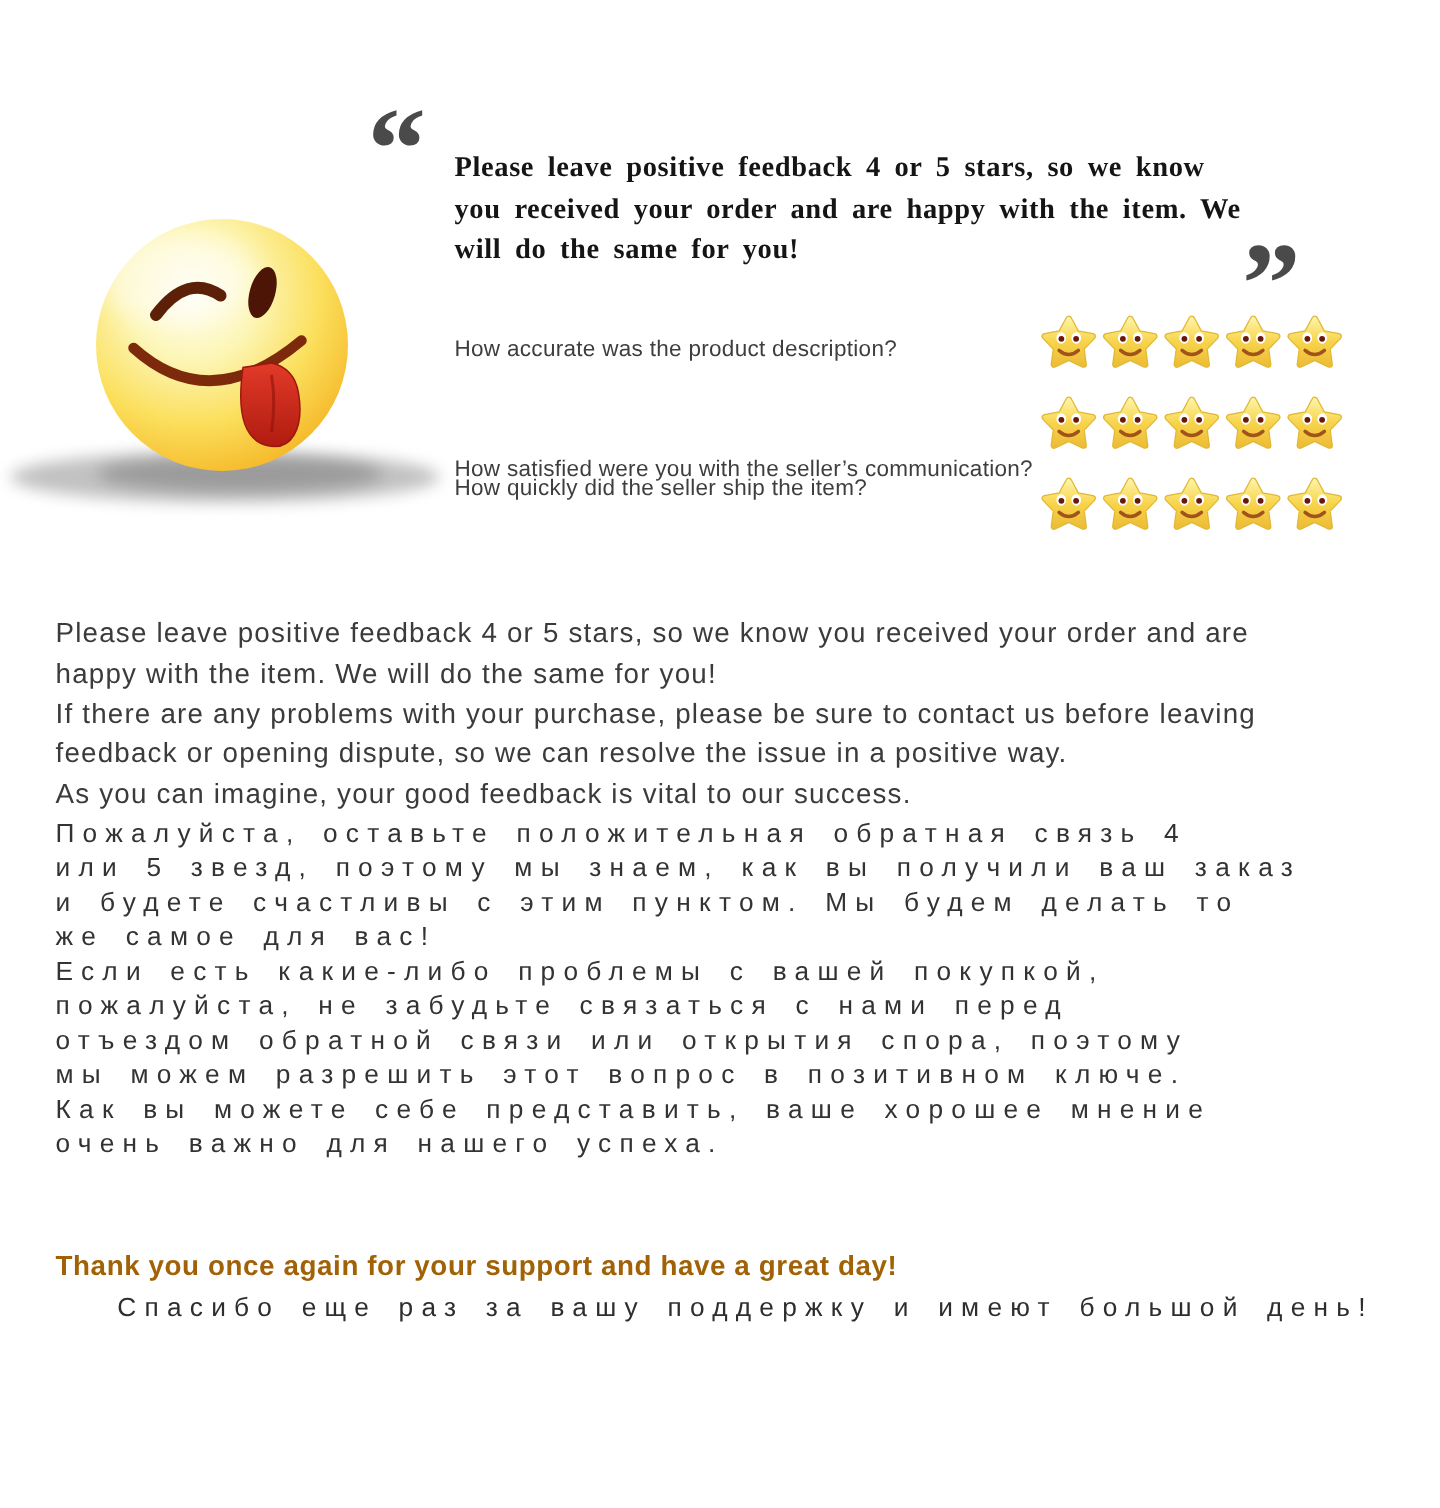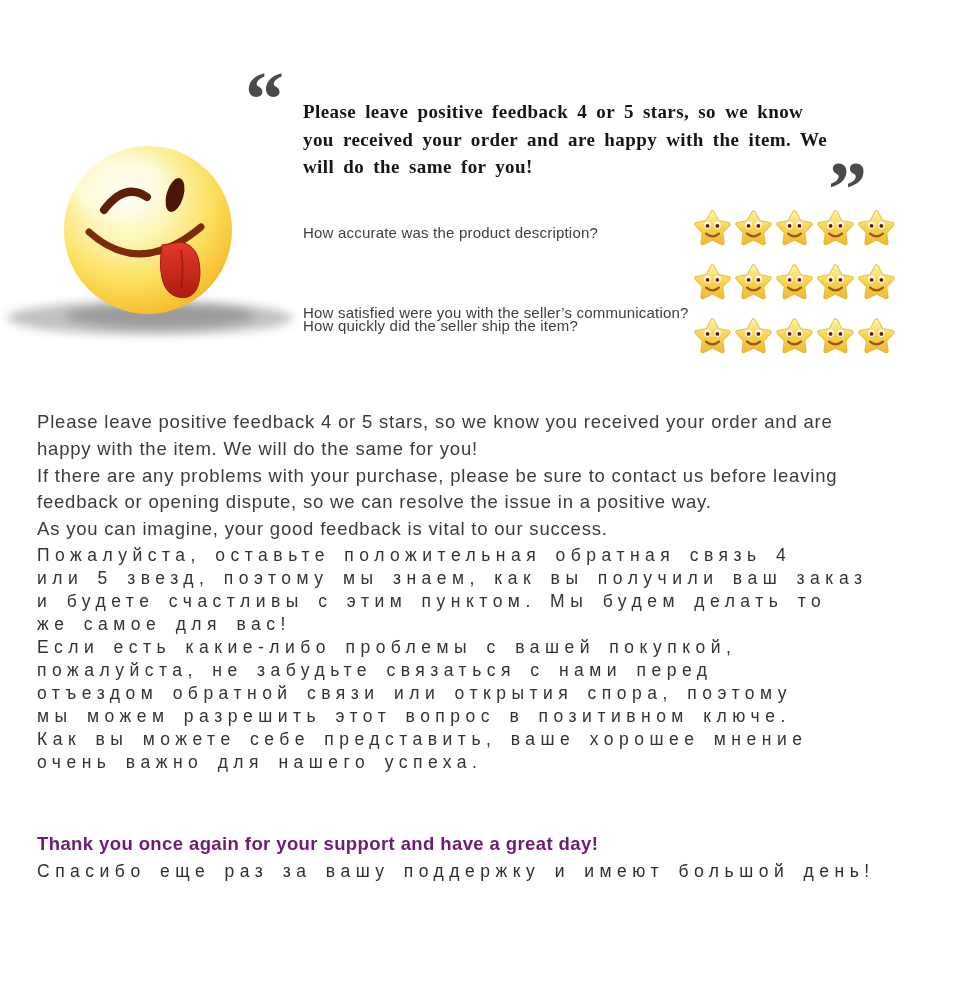--- a/index.html
+++ b/index.html
@@ -91,30 +91,31 @@
     word-spacing: 4px;
     color: #333333;
   }
   .closing-en {
     position: absolute;
     left: 37px; top: 833px;
     width: 908px;
     font-size: 18.5px;
     font-weight: bold;
     letter-spacing: 0.4px;
-    color: #701a75;
+    color: #a16207;
   }
   .closing-ru {
     position: absolute;
     left: 37px; top: 861px;
     width: 920px;
     font-size: 17.5px;
     letter-spacing: 5.5px;
     word-spacing: 4px;
     color: #2e2e2e;
+    text-align: center;
   }
   .defs-holder { position: absolute; width: 0; height: 0; overflow: hidden; }
 </style>
 </head>
 <body>
 
 <svg class="defs-holder" aria-hidden="true">
   <defs>
     <linearGradient id="starGrad" x1="0" y1="0" x2="0" y2="1">
       <stop offset="0" stop-color="#fdf2a2"></stop>

